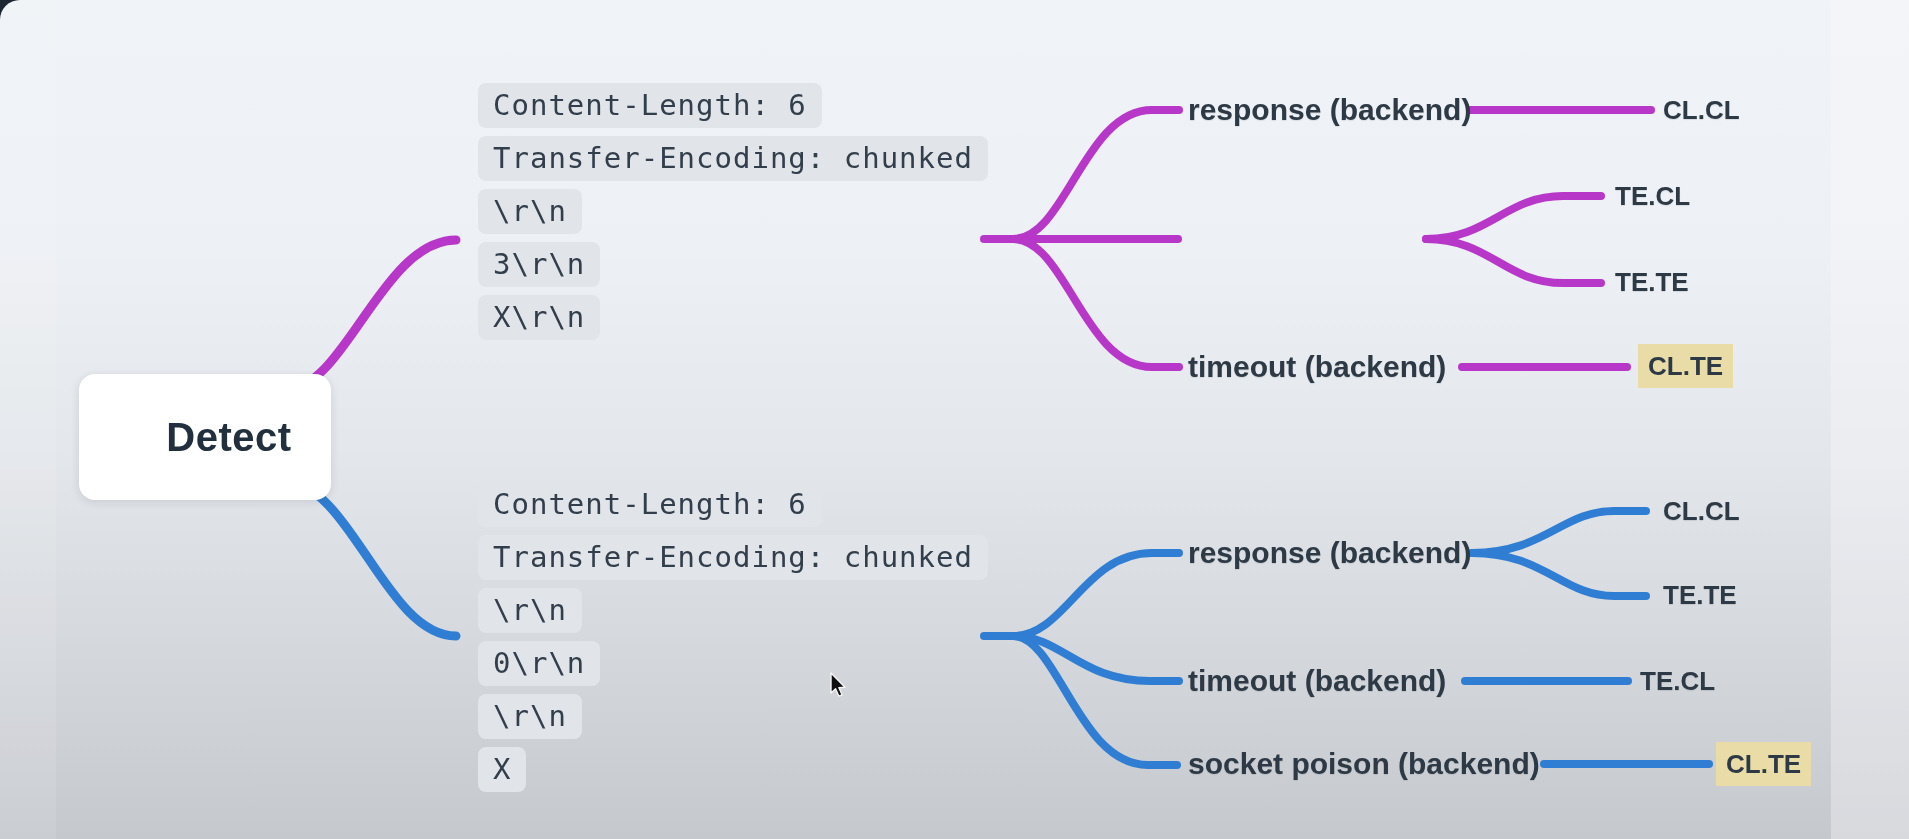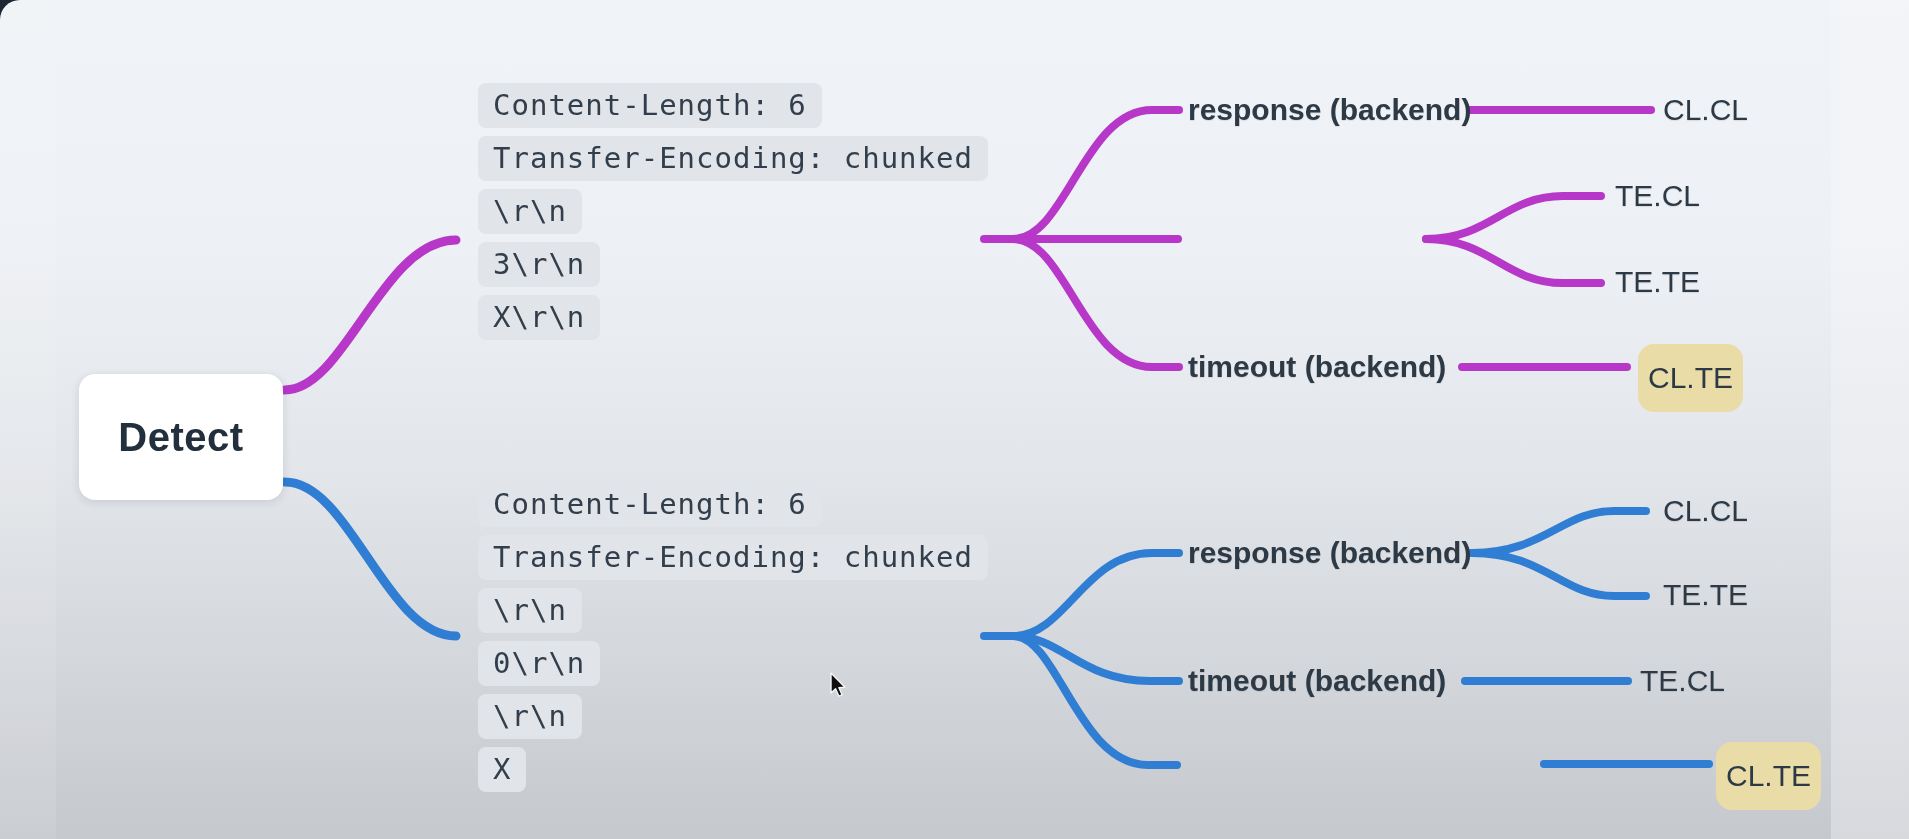--- a/index.html
+++ b/index.html
@@ -13,21 +13,21 @@
   }
   .side-band{position:absolute;top:0;right:0;width:78px;height:100%;background:rgba(248,250,252,0.35);}
   .left-band{position:absolute;top:0;left:0;width:56px;height:100%;background:rgba(255,255,255,0.10);}
   svg.edges{position:absolute;left:0;top:0;}
   .edge-m{stroke:var(--magenta);fill:none;stroke-linecap:round;}
   .edge-b{stroke:var(--blue);fill:none;stroke-linecap:round;}
   .root-node{
     position:absolute;left:79px;top:374px;width:204px;height:126px;
     background:var(--node_bg);border-radius:16px;
     box-shadow:0 2px 10px rgba(25,35,55,0.12);
-    display:flex;align-items:center;justify-content:center;
+    display:flex;align-items:center;justify-content:center;padding-left:48px;
   }
   .root-node .txt{
     font-size:40px;font-weight:600;color:var(--node_text);letter-spacing:0.5px;
   }
   .code-block{position:absolute;left:471px;}
   .code-block.top{top:83px;}
   .code-block.bottom{top:482px;}
   .code-line{
     display:table;
     height:45px;line-height:45px;
@@ -43,27 +43,27 @@
   }
   .lbl{
     position:absolute;height:44px;line-height:44px;
     font-size:30px;font-weight:600;color:var(--label);
     white-space:nowrap;
     text-shadow:0 1px 1px rgba(20,30,40,0.10);
     text-align:right;
   }
   .chip{
     position:absolute;height:44px;line-height:44px;
-    font-size:30px;font-weight:400;color:var(--label);
+    font-size:26px;font-weight:700;color:var(--label);
     white-space:nowrap;
     text-shadow:0 1px 1px rgba(20,30,40,0.10);
   }
   .chip.hl{
     background:var(--highlight_bg);
-    padding:12px 10px;border-radius:16px;
+    padding:0 10px;border-radius:0;
     text-shadow:none;
   }
   .cursor{position:absolute;left:829px;top:672px;}
 </style>
 </head>
 <body>
 
 <div class="page">
   <div class="left-band"></div>
   <div class="side-band"></div>
@@ -115,20 +115,21 @@
   <div class="lbl" style="left:1188px;top:88px">response (backend)</div>
   <div class="lbl" style="left:1188px;top:345px">timeout (backend)</div>
 
   <div class="chip" style="left:1663px;top:88px">CL.CL</div>
   <div class="chip" style="left:1615px;top:174px">TE.CL</div>
   <div class="chip" style="left:1615px;top:260px">TE.TE</div>
   <div class="chip hl" style="left:1638px;top:344px">CL.TE</div>
 
   <div class="lbl" style="left:1188px;top:531px">response (backend)</div>
   <div class="lbl" style="left:1188px;top:659px">timeout (backend)</div>
+  <div class="lbl" style="left:1188px;top:742px">socket poison (backend)</div>
 
   <div class="chip" style="left:1663px;top:489px">CL.CL</div>
   <div class="chip" style="left:1663px;top:573px">TE.TE</div>
   <div class="chip" style="left:1640px;top:659px">TE.CL</div>
   <div class="chip hl" style="left:1716px;top:742px">CL.TE</div>
 
   <svg class="cursor" width="20" height="28" viewBox="0 0 20 28">
     <path d="M2 1 L2 21 L6.6 16.8 L9.9 24.2 L13.1 22.8 L9.9 15.6 L16 15.2 Z" fill="#101010" stroke="#f5f5f5" stroke-width="1.4" stroke-linejoin="round"></path>
   </svg>
 </div>

